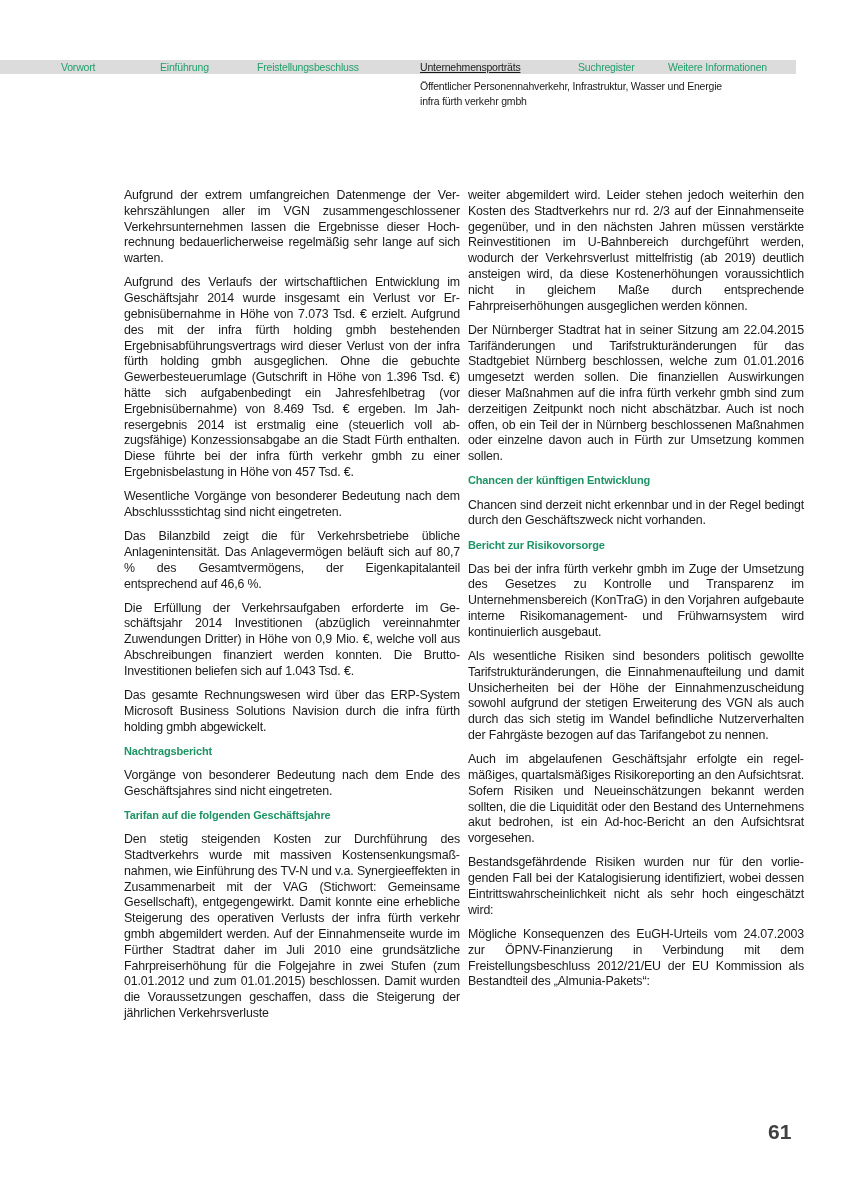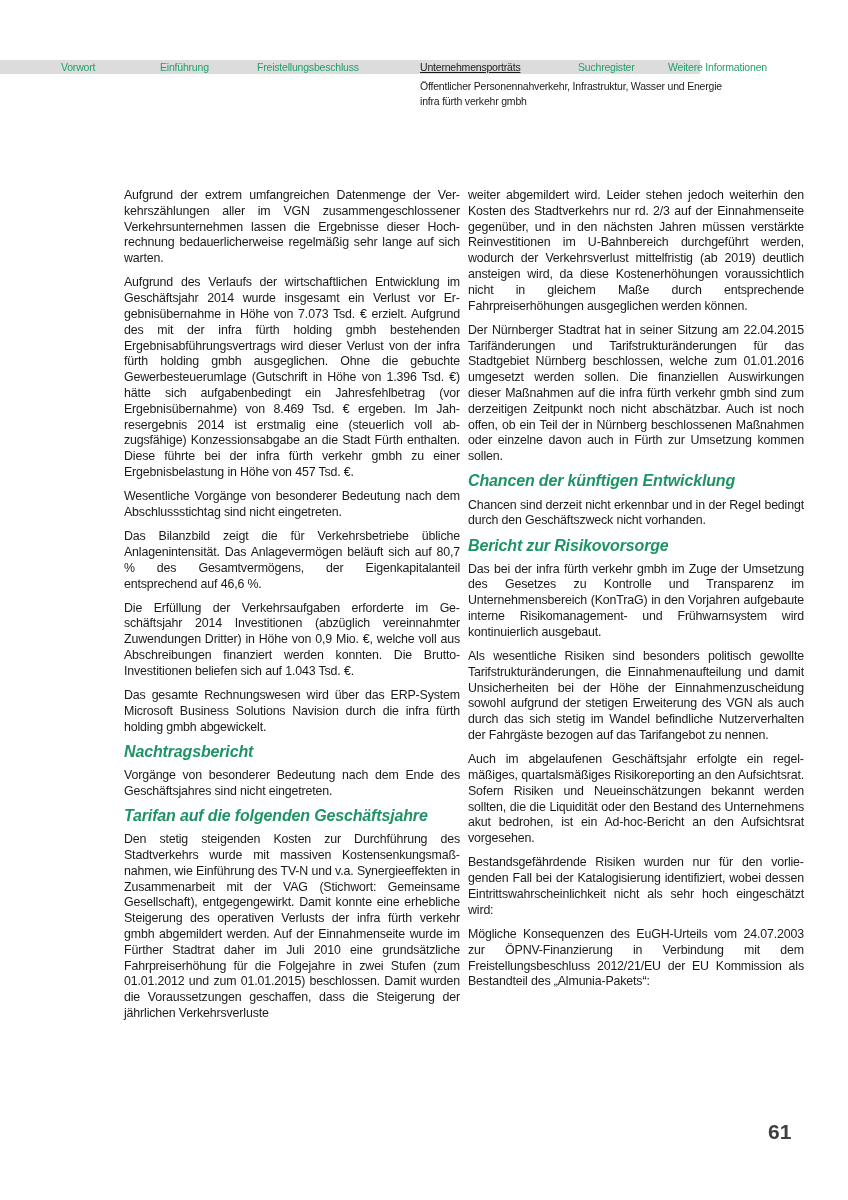--- a/index.html
+++ b/index.html
@@ -1,26 +1,26 @@
 <!DOCTYPE html>
 <html><head>
 <meta charset="utf-8">
 <style>
   html, body { margin:0; padding:0; background:#ffffff; }
   body { width:848px; height:1200px; position:relative; overflow:hidden;
          font-family:"Liberation Sans", sans-serif; color:#1a1a1a; }
-  .navbar { position:absolute; left:0; top:60px; width:700px; height:14px; background:#dcdcdc; }
+  .navbar { position:absolute; left:0; top:60px; width:796px; height:14px; background:#dcdcdc; }
   .nav-item { position:absolute; top:0; font-size:10.5px; line-height:14px; color:#22a06b; white-space:nowrap; letter-spacing:-0.2px; cursor:pointer; }
   .nav-item.active { color:#1a1a1a;text-decoration:underline; }
   .subhead { position:absolute; left:420px; font-size:10.5px; line-height:14px; color:#1a1a1a; white-space:nowrap; letter-spacing:-0.2px; }
   .col { position:absolute; top:188px; width:336px; font-size:12.4px; line-height:15.8px; text-align:justify; letter-spacing:-0.15px;margin-left:24px; }
   .col.left { left:100px; }
   .col.right { left:444px; }
   .col p { margin:0 0 8.4px 0; hyphens:manual; }
-  .col h3 { margin:0 0 8.4px 0; font-size:16px; line-height:15.8px; color:#1e9466; font-weight:bold;font-style:italic; }
+  .col h3 { margin:0 0 8.4px 0; font-size:11px; line-height:15.8px; color:#1e9466; font-weight:bold; }
   .page-num { position:absolute; left:768px; top:1120px; font-size:21px; font-weight:bold; color:#404040; }
 </style>
 </head>
 <body>
 
 <nav class="navbar">
   <span class="nav-item" style="left:61px">Vorwort</span>
   <span class="nav-item" style="left:160px">Einführung</span>
   <span class="nav-item" style="left:257px">Freistellungsbeschluss</span>
   <span class="nav-item active" style="left:420px">Unternehmensporträts</span>

